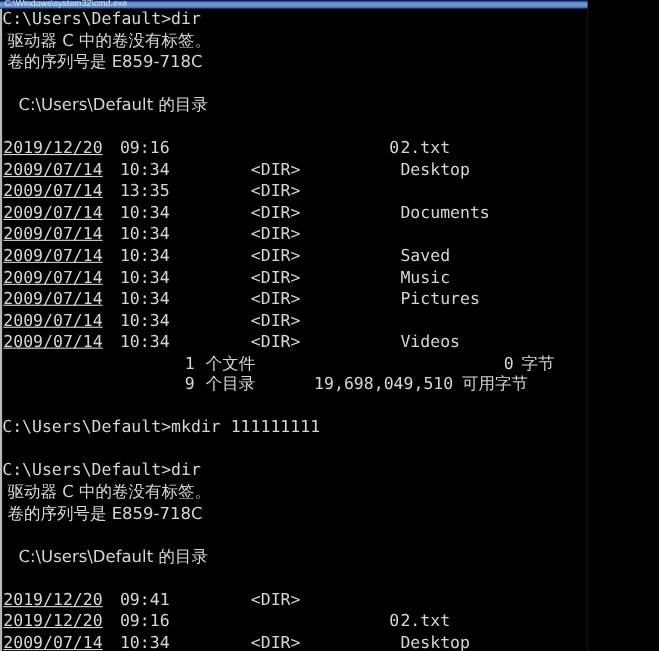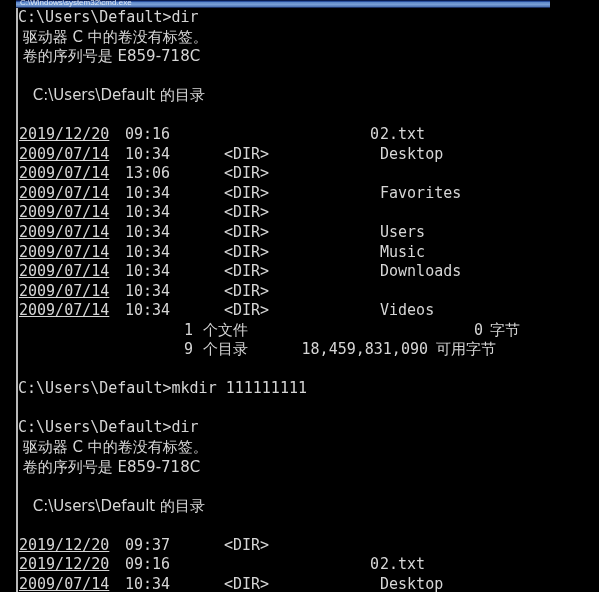--- a/index.html
+++ b/index.html
@@ -12,21 +12,20 @@
     height: 592px;
     overflow: hidden;
     font-family: "DejaVu Sans Mono", "Liberation Mono", monospace;
   }
   #console-window {
     position: relative;
     width: 534px;
     height: 592px;
     background: #0f766e;
     overflow: hidden;
-    margin-left: 16px;
   }
   
   #title-bar {
     position: absolute;
     top: 0; left: 0;
     width: 599px;
     height: 8px;
     background: linear-gradient(to bottom,
         #0a1c50 0px, #0a1c50 1px,
         #2a4f9e 1px, #2a4f9e 2px,
@@ -76,21 +75,21 @@
   .cell {
     position: absolute;
     top: 0;
     white-space: pre;
     font-size: 15px;
     line-height: 19.55px;
     color: #d6d6d6;
   }
   .col-date   { left: 1px; text-decoration: underline; }
   .col-time   { left: 107px; }
-  .col-dir    { left: 206px; }
+  .col-dir    { left: 226px; }
   .col-size   { right: 236px; text-align: right; }
   .col-name   { left: 362px; }
   .sum-count  { left: 155px; width: 20px; text-align: right; }
   .sum-label  { left: 185px; text-align: center; }
   .sum-value  { left: 290px; width: 175px; text-align: right; }
   .sum-unit   { left: 472px; }
   .sum2-value { left: 235px; width: 175px; text-align: right; }
   .sum2-unit  { left: 418px; }
   .indent1 { padding-left: 10px; }
   .cjk { font-family: "DejaVu Sans", "Liberation Sans", sans-serif; }
@@ -125,57 +124,57 @@
       </div>
       <div class="line">
         <span class="cell col-date">2009/07/14</span>
         <span class="cell col-time">10:34</span>
         <span class="cell col-dir">&lt;DIR&gt;</span>
         <span class="cell col-size"></span>
         <span class="cell col-name">Desktop</span>
       </div>
       <div class="line">
         <span class="cell col-date">2009/07/14</span>
-        <span class="cell col-time">13:06</span>
-        <span class="cell col-dir">&lt;DIR&gt;</span>
-        <span class="cell col-size"></span>
-      </div>
-      <div class="line">
-        <span class="cell col-date">2009/07/14</span>
-        <span class="cell col-time">10:34</span>
-        <span class="cell col-dir">&lt;DIR&gt;</span>
-        <span class="cell col-size"></span>
-        <span class="cell col-name">Favorites</span>
-      </div>
-      <div class="line">
-        <span class="cell col-date">2009/07/14</span>
-        <span class="cell col-time">10:34</span>
-        <span class="cell col-dir">&lt;DIR&gt;</span>
-        <span class="cell col-size"></span>
-      </div>
-      <div class="line">
-        <span class="cell col-date">2009/07/14</span>
-        <span class="cell col-time">10:34</span>
-        <span class="cell col-dir">&lt;DIR&gt;</span>
-        <span class="cell col-size"></span>
-        <span class="cell col-name">Users</span>
+        <span class="cell col-time">13:35</span>
+        <span class="cell col-dir">&lt;DIR&gt;</span>
+        <span class="cell col-size"></span>
+      </div>
+      <div class="line">
+        <span class="cell col-date">2009/07/14</span>
+        <span class="cell col-time">10:34</span>
+        <span class="cell col-dir">&lt;DIR&gt;</span>
+        <span class="cell col-size"></span>
+        <span class="cell col-name">Documents</span>
+      </div>
+      <div class="line">
+        <span class="cell col-date">2009/07/14</span>
+        <span class="cell col-time">10:34</span>
+        <span class="cell col-dir">&lt;DIR&gt;</span>
+        <span class="cell col-size"></span>
+      </div>
+      <div class="line">
+        <span class="cell col-date">2009/07/14</span>
+        <span class="cell col-time">10:34</span>
+        <span class="cell col-dir">&lt;DIR&gt;</span>
+        <span class="cell col-size"></span>
+        <span class="cell col-name">Saved</span>
       </div>
       <div class="line">
         <span class="cell col-date">2009/07/14</span>
         <span class="cell col-time">10:34</span>
         <span class="cell col-dir">&lt;DIR&gt;</span>
         <span class="cell col-size"></span>
         <span class="cell col-name">Music</span>
       </div>
       <div class="line">
         <span class="cell col-date">2009/07/14</span>
         <span class="cell col-time">10:34</span>
         <span class="cell col-dir">&lt;DIR&gt;</span>
         <span class="cell col-size"></span>
-        <span class="cell col-name">Downloads</span>
+        <span class="cell col-name">Pictures</span>
       </div>
       <div class="line">
         <span class="cell col-date">2009/07/14</span>
         <span class="cell col-time">10:34</span>
         <span class="cell col-dir">&lt;DIR&gt;</span>
         <span class="cell col-size"></span>
       </div>
       <div class="line">
         <span class="cell col-date">2009/07/14</span>
         <span class="cell col-time">10:34</span>
@@ -187,39 +186,39 @@
 
     <div class="line">
       <span class="cell sum-count">1</span>
       <span class="cell sum-label cjk">个文件</span>
       <span class="cell sum-value">0</span>
       <span class="cell sum-unit cjk">字节</span>
     </div>
     <div class="line">
       <span class="cell sum-count">9</span>
       <span class="cell sum-label cjk">个目录</span>
-      <span class="cell sum2-value">18,459,831,090</span>
+      <span class="cell sum2-value">19,698,049,510</span>
       <span class="cell sum2-unit cjk">可用字节</span>
     </div>
 
     <div class="line blank">&nbsp;</div>
     <div class="line">C:\Users\Default&gt;mkdir 111111111</div>
     <div class="line blank">&nbsp;</div>
 
     <div class="line">C:\Users\Default&gt;dir</div>
     <div class="line cjk"> 驱动器 C 中的卷没有标签。</div>
     <div class="line cjk"> 卷的序列号是 E859-718C</div>
     <div class="line blank">&nbsp;</div>
     <div class="line cjk indent1"> C:\Users\Default 的目录</div>
     <div class="line blank">&nbsp;</div>
 
     <div>
       <div class="line">
         <span class="cell col-date">2019/12/20</span>
-        <span class="cell col-time">09:37</span>
+        <span class="cell col-time">09:41</span>
         <span class="cell col-dir">&lt;DIR&gt;</span>
         <span class="cell col-size"></span>
       </div>
       <div class="line">
         <span class="cell col-date">2019/12/20</span>
         <span class="cell col-time">09:16</span>
         <span class="cell col-dir"></span>
         <span class="cell col-size">0</span>
         <span class="cell col-name">2.txt</span>
       </div>

